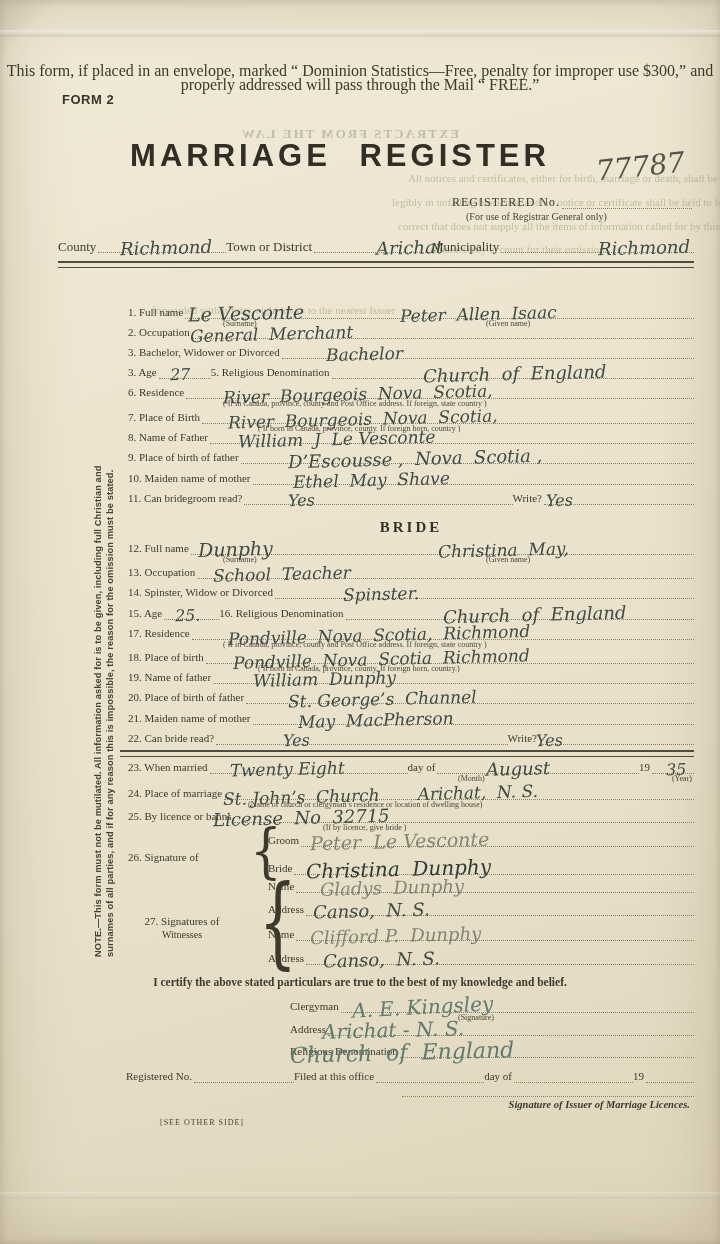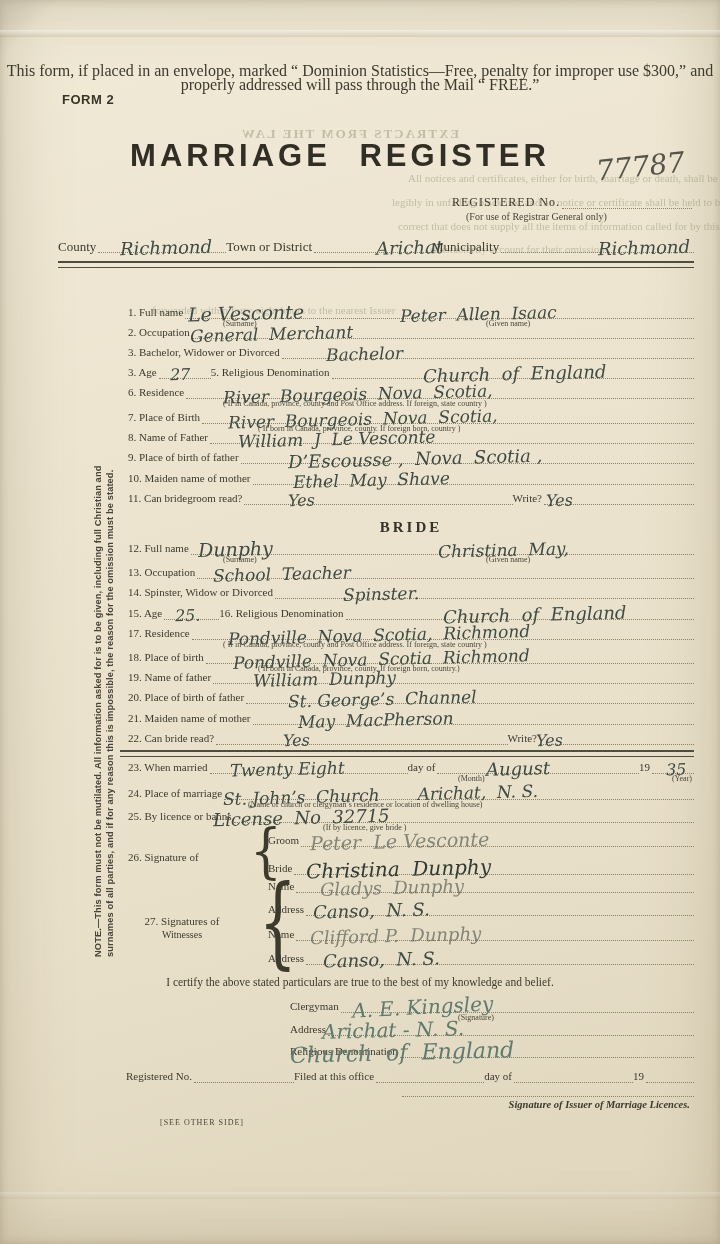--- a/index.html
+++ b/index.html
@@ -27,21 +27,21 @@
   .hw{position:absolute;bottom:-4px;font-family:"DejaVu Serif",serif;font-style:italic;color:#3e4b44;
     font-size:16px;line-height:1;white-space:pre;transform:rotate(-1.5deg);}
   .hw.pencil{color:rgba(104,110,99,.8);}
   .hw.teal{color:#5d7b6f;}
   .cap{position:absolute;top:17px;font-size:8px;color:#48463a;white-space:nowrap;}
   .sec{position:absolute;left:128px;right:26px;text-align:center;font-weight:bold;font-size:15px;letter-spacing:3px;color:#34322a;}
   .dbl{position:absolute;height:4px;border-top:2px solid #4f4d3e;border-bottom:1px solid #4f4d3e;}
   .vnote{position:absolute;left:92px;top:957px;width:522px;transform:rotate(-90deg);transform-origin:0 0;
     font-family:"Liberation Sans",sans-serif;font-weight:bold;font-size:9.3px;line-height:12px;color:#45433a;letter-spacing:.1px;}
   .brace{position:absolute;font-family:"DejaVu Serif",serif;color:#3c3a2d;font-weight:normal;}
-  .certify{position:absolute;left:60px;right:60px;text-align:center;font-size:11.5px;color:#3c3a2d;}
+  .certify{position:absolute;left:60px;right:60px;text-align:center;font-size:11.5px;color:#3c3a2d;font-weight:bold;}
   .issuer-line{position:absolute;border-bottom:1px dotted #8a8266;height:14px;}
   .issuer-cap{position:absolute;font-style:italic;font-weight:bold;font-size:10.5px;color:#3c3a2d;}
   .seeother{position:absolute;font-size:8px;letter-spacing:1px;color:#4a483a;}
 </style>
 </head>
 <body>
 
 <div class="paper">
   <div class="corner-fold"></div>
   <div class="crease" style="top:30px"></div>

